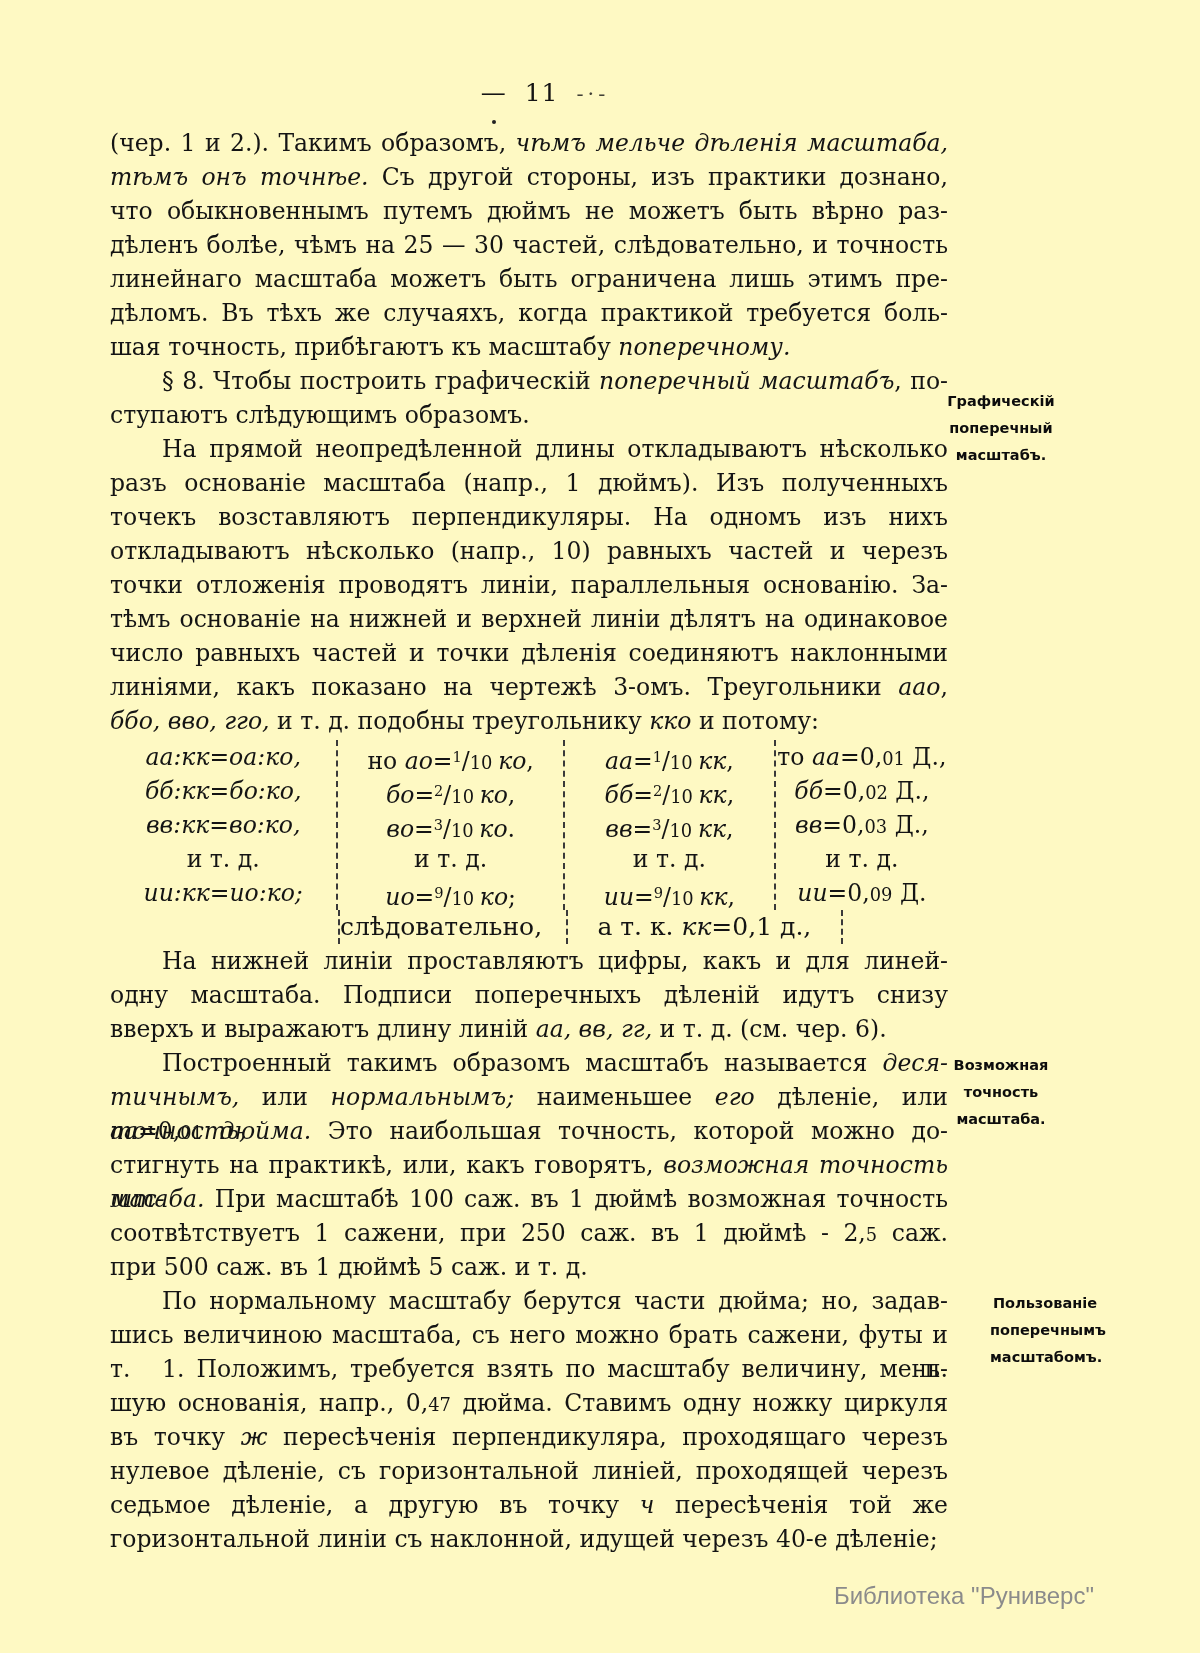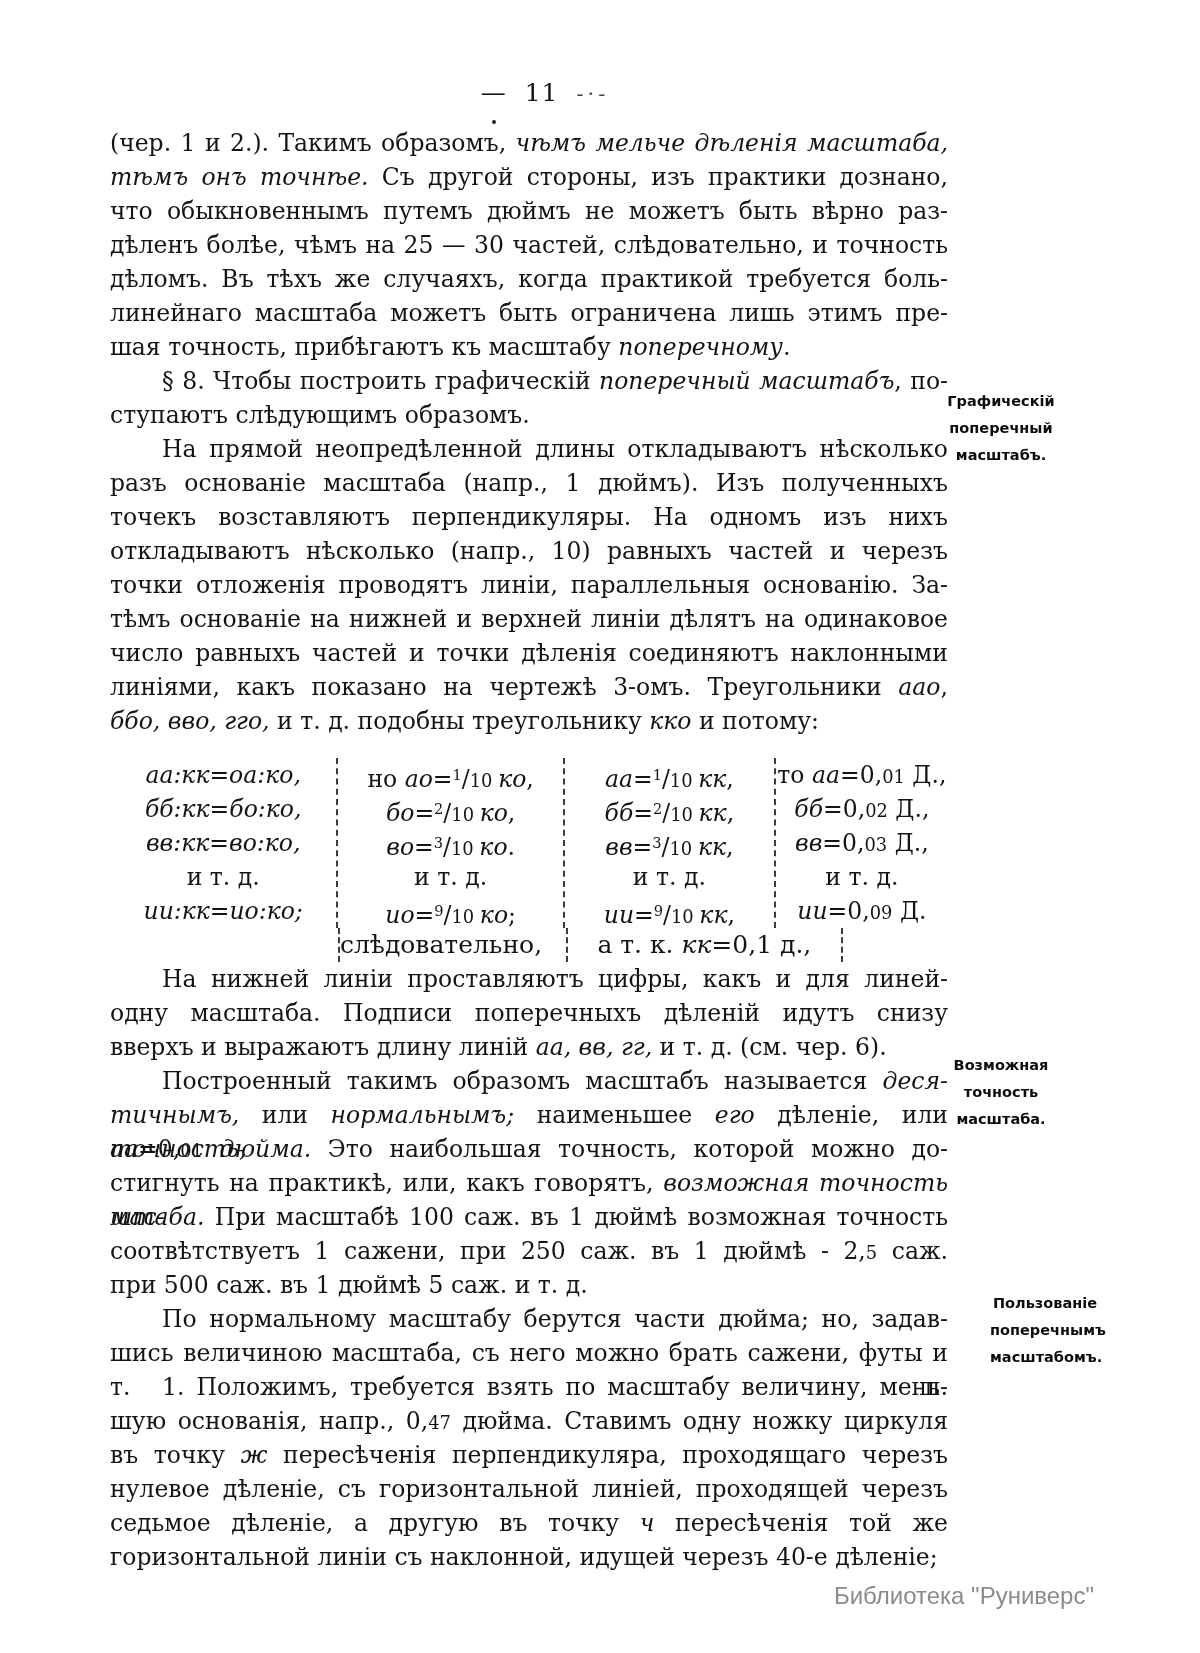--- a/index.html
+++ b/index.html
@@ -1,19 +1,19 @@
 <!DOCTYPE html>
 <html><head>
 <meta charset="utf-8">
 <style>
   html,body{margin:0;padding:0;background:#e8e8e8;}
   .page{
     position:relative;
     width:1200px;height:1653px;
-    background:#ffffff;
+    background:#fef9c3;
     font-family:"DejaVu Serif",serif;
     color:#141414;
     overflow:hidden;
   }
   
   .pagehead{
     position:absolute;top:78px;left:0;width:1090px;
     text-align:center;font-size:25px;letter-spacing:1px;
   }
   .pagehead .dash-l{padding-right:18px;}
@@ -24,21 +24,21 @@
     font-size:23.5px;line-height:34px;
   }
   .line{height:34px;white-space:normal;text-align:justify;}
   .line.j{text-align-last:justify;}
   .line.l{text-align-last:left;}
   .line.ind{text-indent:52px;}
   .it{font-style:italic;}
   .sup{font-size:.62em;vertical-align:.45em;}
   .sm{font-size:.76em;}
   
-  .ftable{display:flex;width:100%;margin:20px 0 0 0;}
+  .ftable{display:flex;width:100%;margin:2px 0 0 0;}
   .fcol{text-align:center;}
   .fcol.c0{width:27.2%;border-right:2px dashed #3a3a3a;}
   .fcol.c1{width:27.0%;border-right:2px dashed #3a3a3a;}
   .fcol.c2{width:25.1%;border-right:2px dashed #3a3a3a;}
   .fcol.c3{width:20.7%;}
   .fcell{height:34px;line-height:34px;}
   .fbottom{display:flex;width:100%;}
   .fbottom .sp0{width:27.2%;}
   .fbottom .b1{width:27.0%;height:34px;line-height:34px;
                border-left:2px dashed #3a3a3a;border-right:2px dashed #3a3a3a;font-size:25px;}
@@ -72,22 +72,22 @@
   </div>
 
   <div class="artifact-dot"></div>
 
   <div class="text-block">
     <div>
         <div class="line j"><span>(чер. 1 и 2.). Такимъ образомъ, </span><span class="it">чѣмъ мельче дѣленія масштаба,</span></div>
         <div class="line j"><span class="it">тѣмъ онъ точнѣе.</span><span> Съ другой стороны, изъ практики дознано,</span></div>
         <div class="line j"><span>что обыкновеннымъ путемъ дюймъ не можетъ быть вѣрно раз-</span></div>
         <div class="line j"><span>дѣленъ болѣе, чѣмъ на 25 — 30 частей, слѣдовательно, и точность</span></div>
+        <div class="line j"><span>линейнаго масштаба можетъ быть ограничена лишь этимъ пре-</span></div>
         <div class="line j"><span>дѣломъ. Въ тѣхъ же случаяхъ, когда практикой требуется боль-</span></div>
-        <div class="line j"><span>линейнаго масштаба можетъ быть ограничена лишь этимъ пре-</span></div>
         <div class="line l"><span>шая точность, прибѣгаютъ къ масштабу </span><span class="it">поперечному.</span></div>
         <div class="line j ind"><span>§ 8. Чтобы построить графическій </span><span class="it">поперечный масштабъ</span><span>, по-</span></div>
         <div class="line l"><span>ступаютъ слѣдующимъ образомъ.</span></div>
         <div class="line j ind"><span>На прямой неопредѣленной длины откладываютъ нѣсколько</span></div>
         <div class="line j"><span>разъ основаніе масштаба (напр., 1 дюймъ). Изъ полученныхъ</span></div>
         <div class="line j"><span>точекъ возставляютъ перпендикуляры. На одномъ изъ нихъ</span></div>
         <div class="line j"><span>откладываютъ нѣсколько (напр., 10) равныхъ частей и черезъ</span></div>
         <div class="line j"><span>точки отложенія проводятъ линіи, параллельныя основанію. За-</span></div>
         <div class="line j"><span>тѣмъ основаніе на нижней и верхней линіи дѣлятъ на одинаковое</span></div>
         <div class="line j"><span>число равныхъ частей и точки дѣленія соединяютъ наклонными</span></div>

